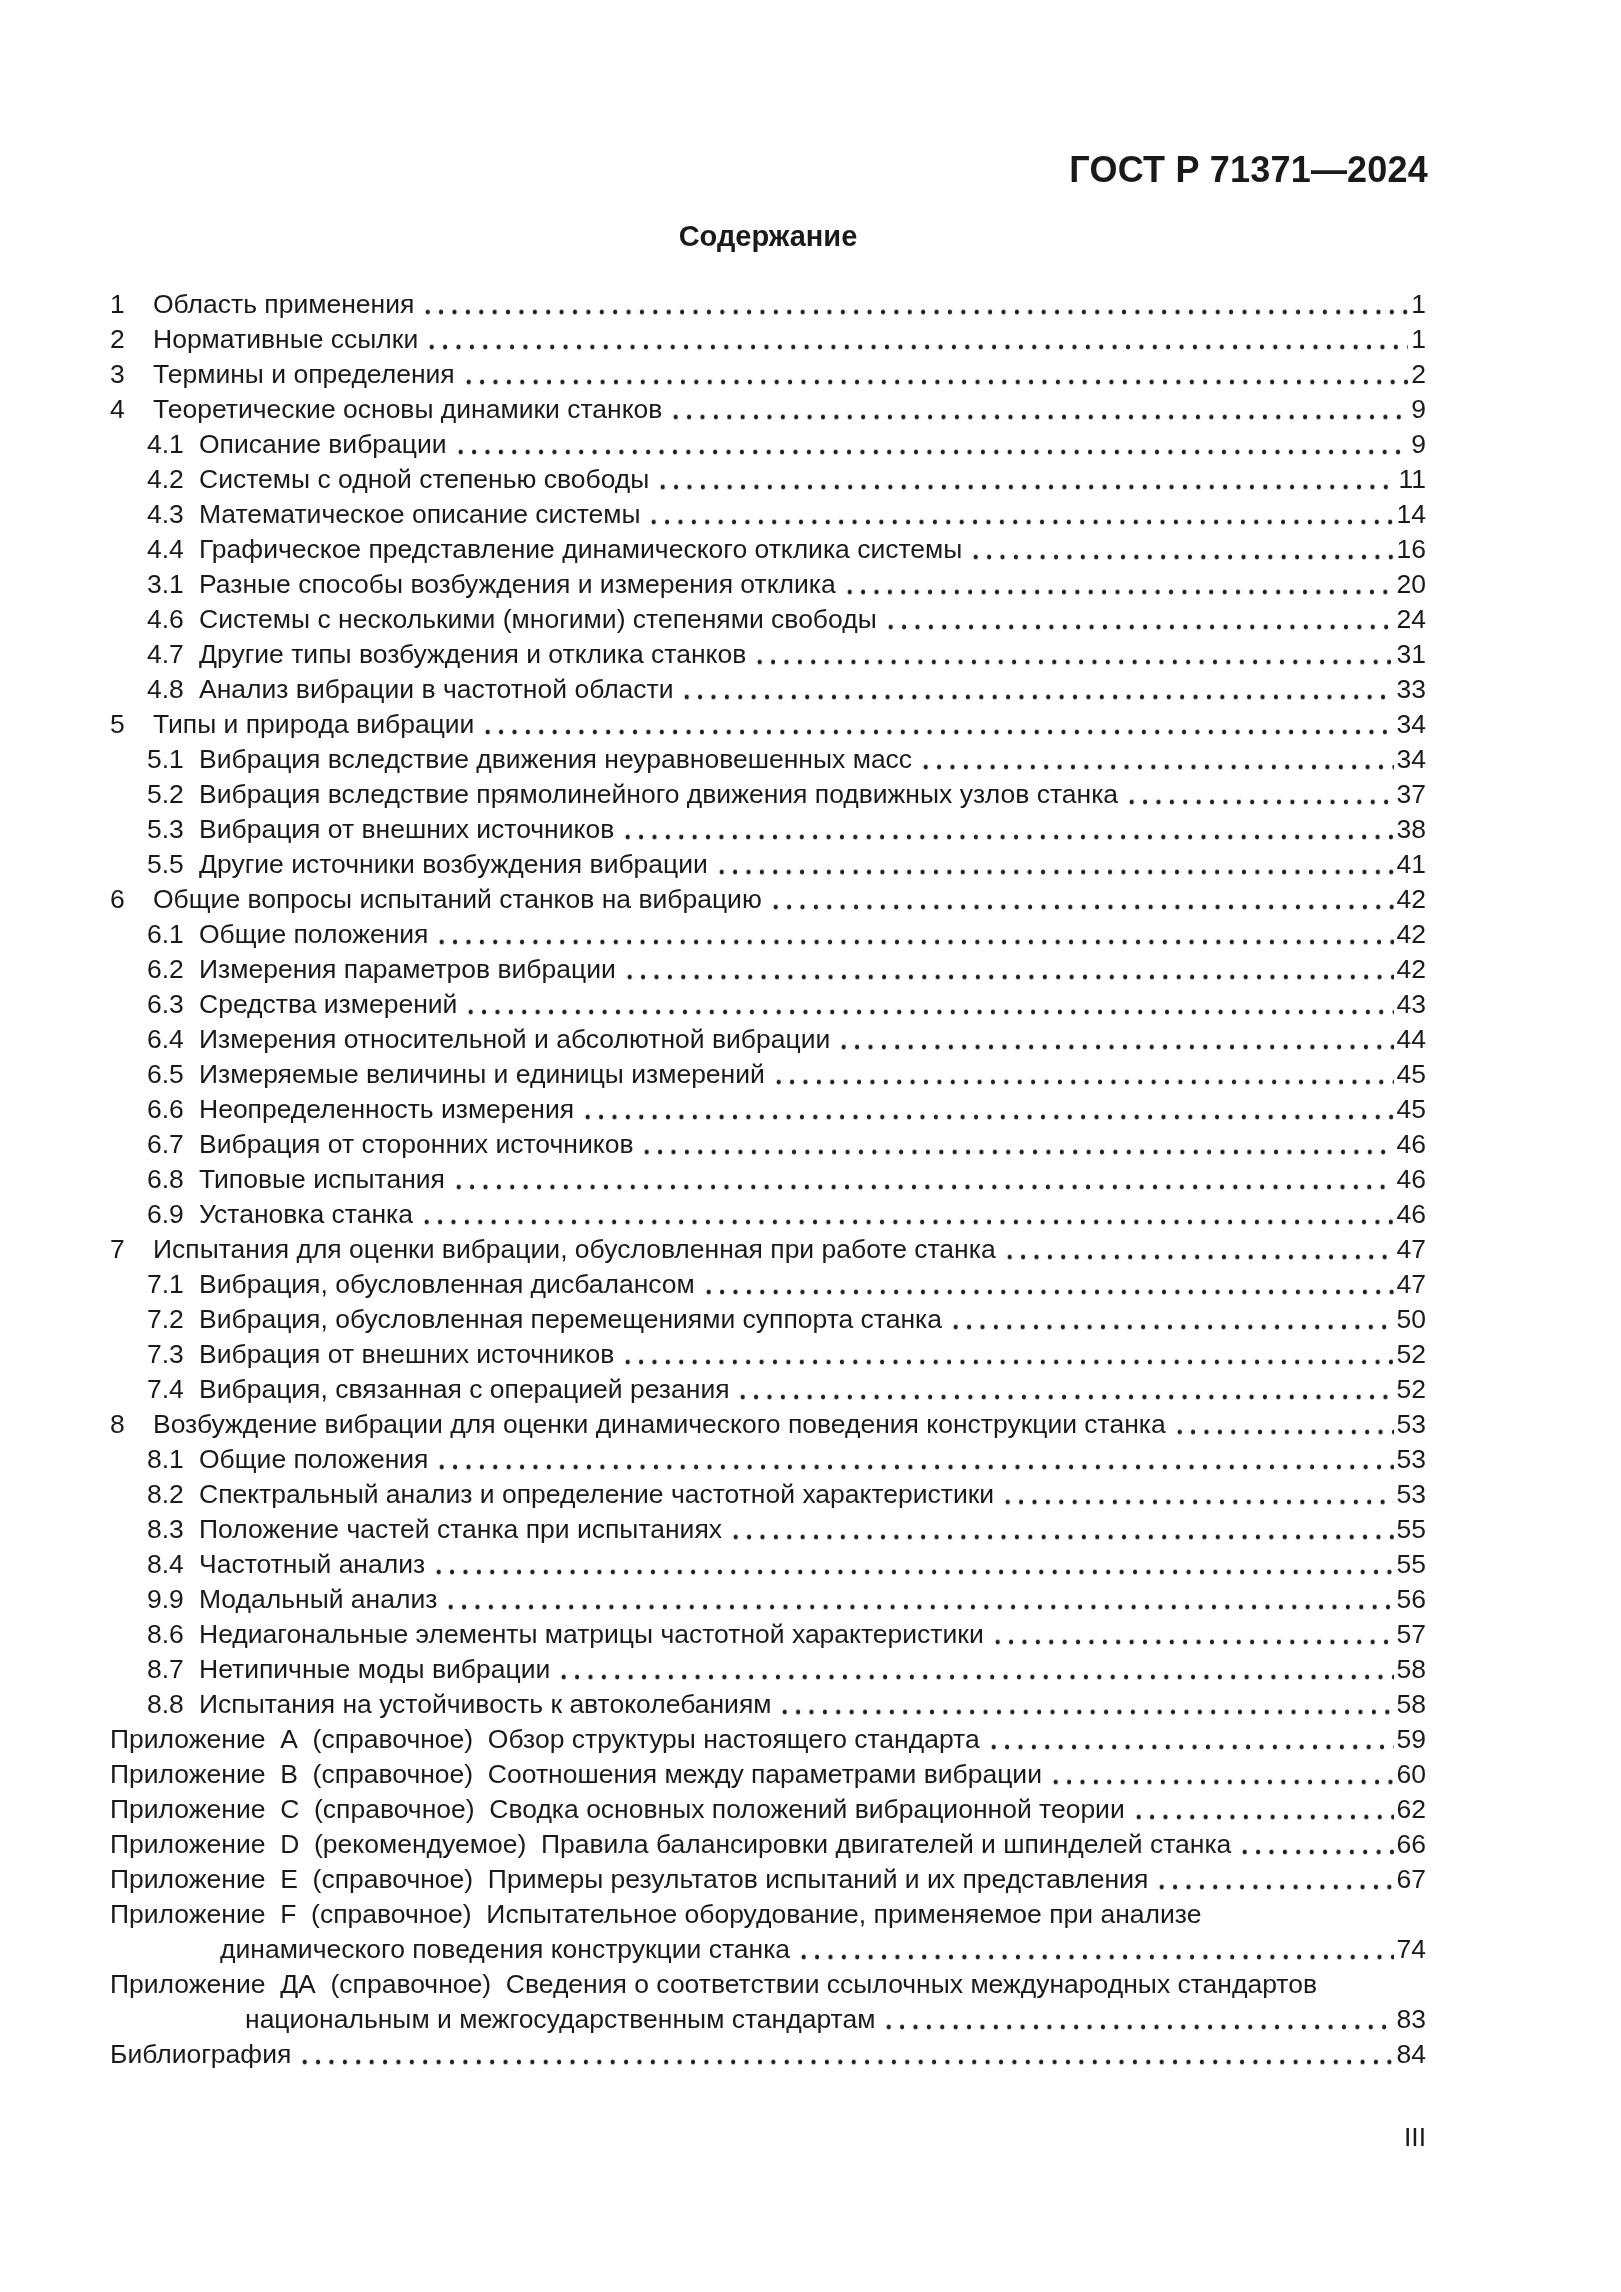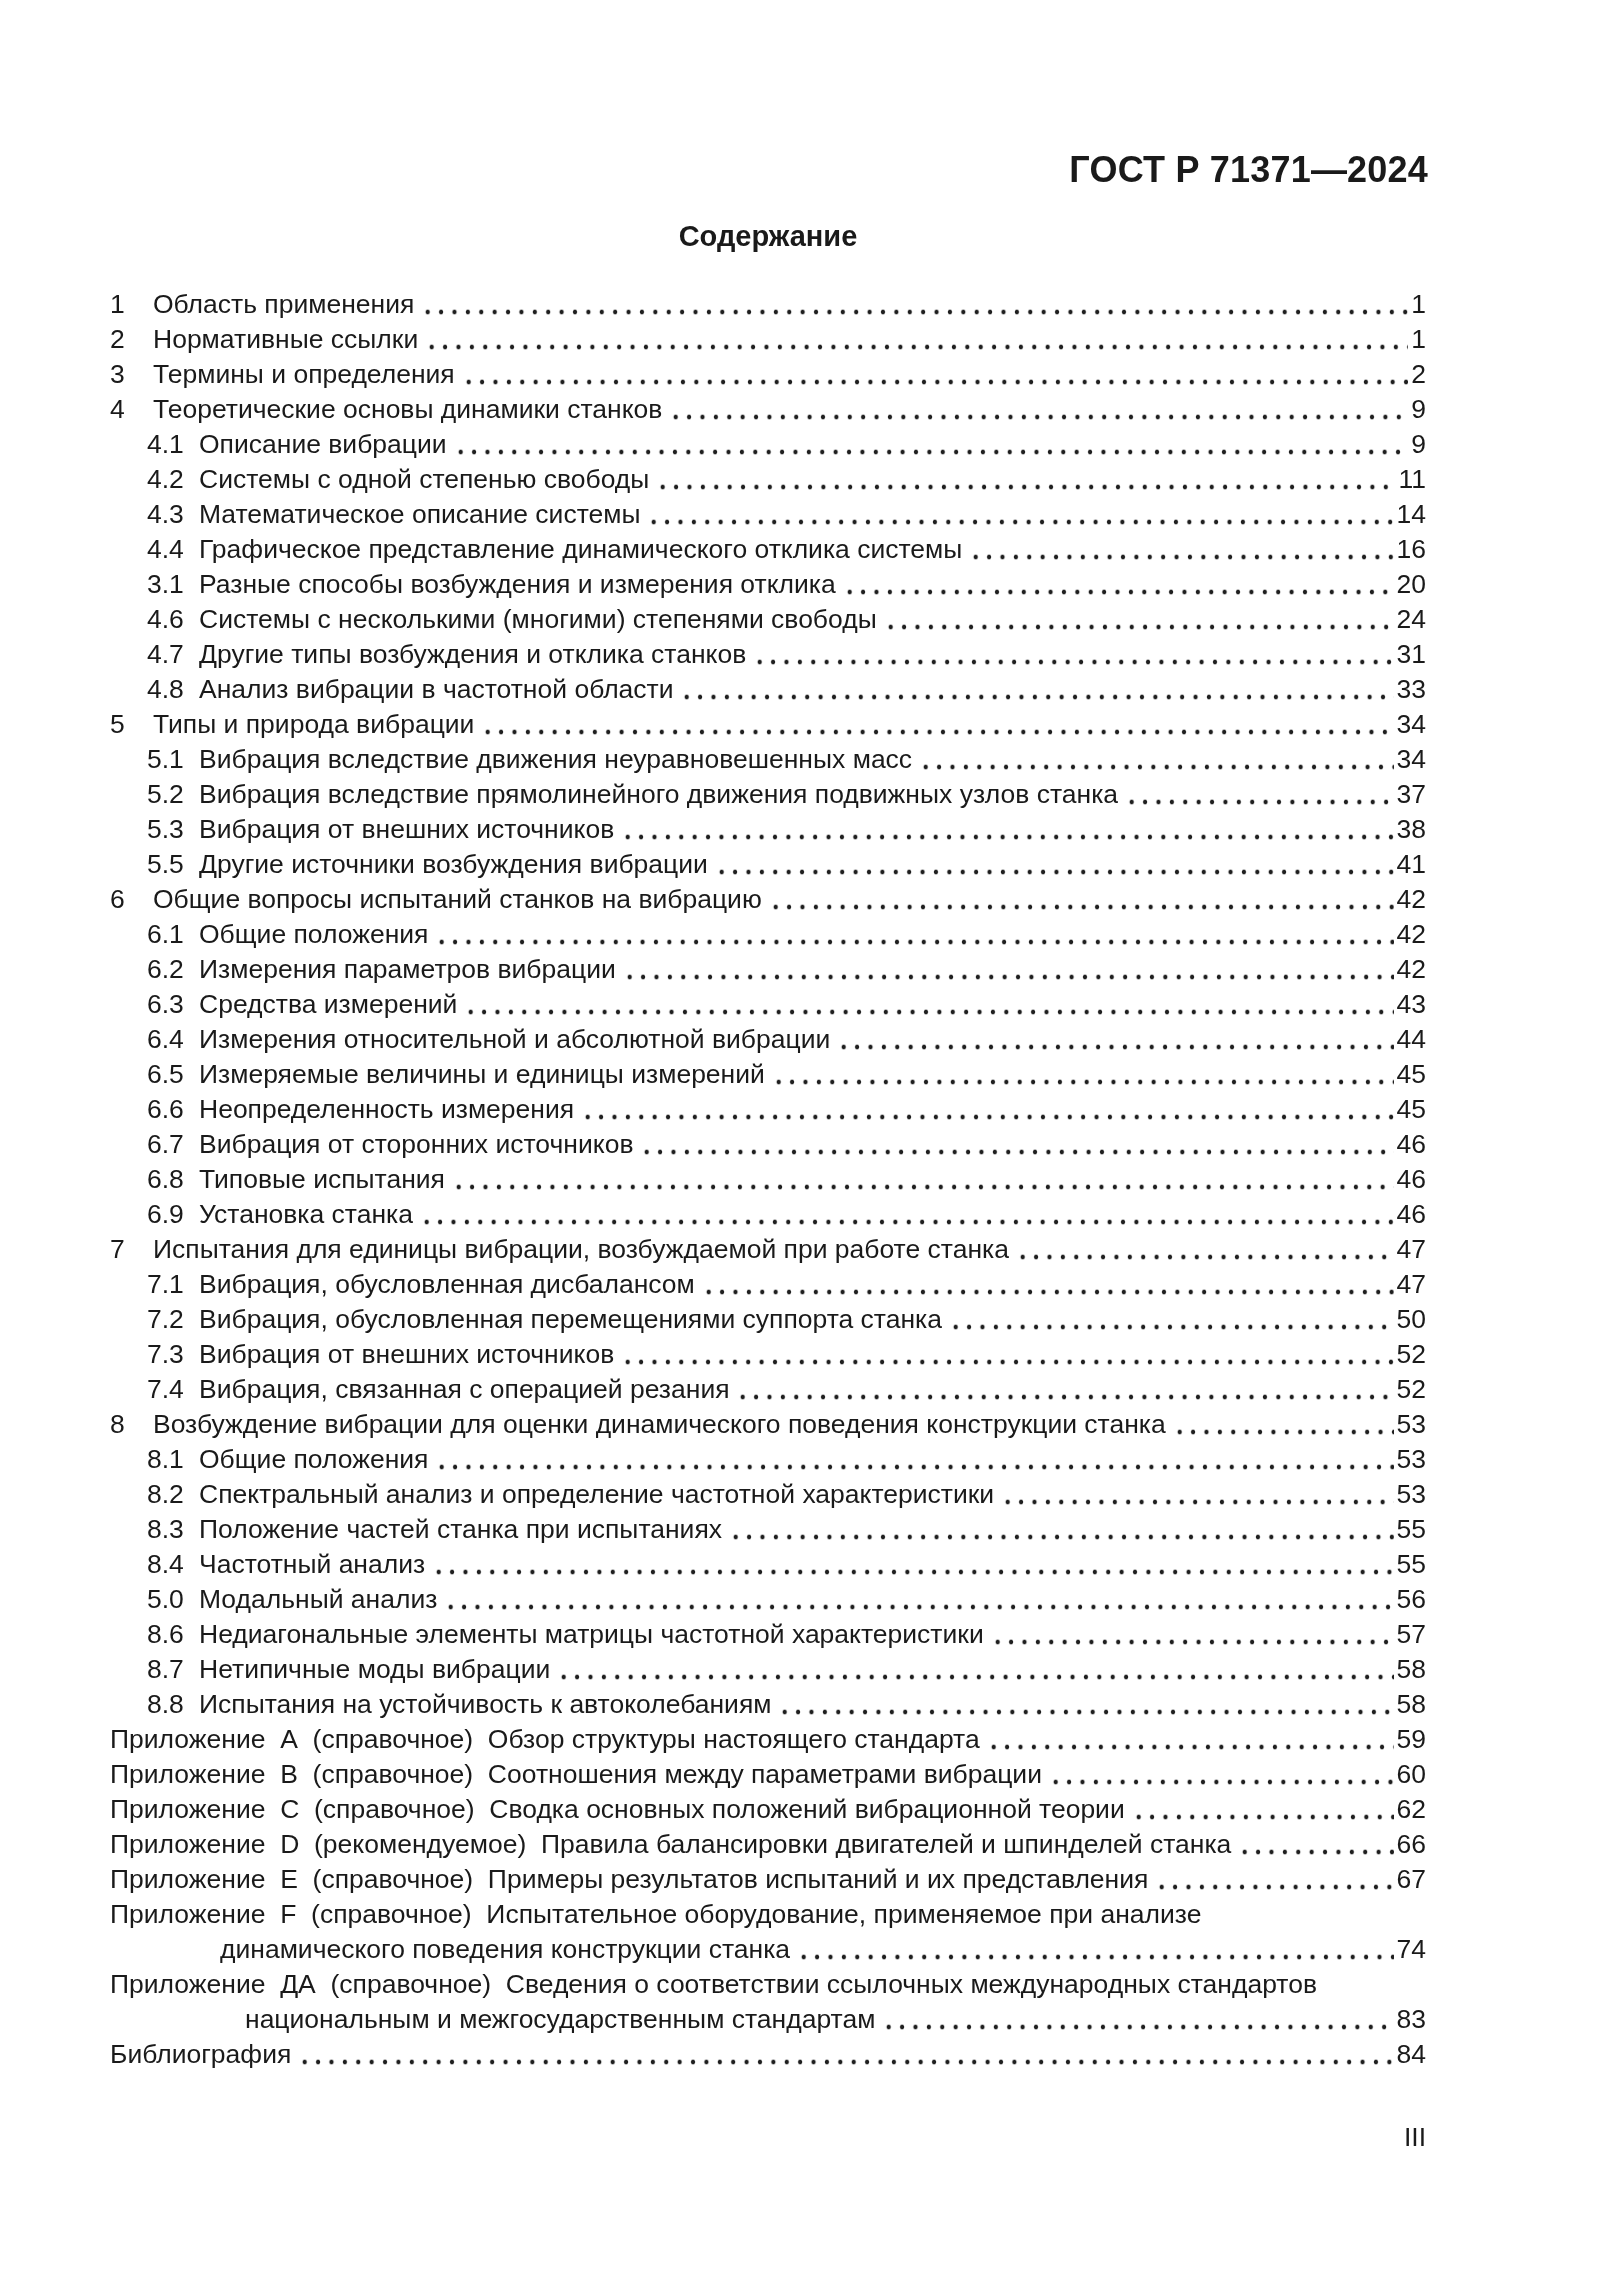--- a/index.html
+++ b/index.html
@@ -210,21 +210,21 @@
     <span class="page-num">46</span>
   </div>
     <div class="toc-row sub">
     <span class="num">6.9</span>
     <span class="text">Установка станка</span>
     <span class="dots"></span>
     <span class="page-num">46</span>
   </div>
     <div class="toc-row chapter">
     <span class="num">7</span>
-    <span class="text">Испытания для единицы вибрации, возбуждаемой при работе станка</span>
+    <span class="text">Испытания для оценки вибрации, обусловленная при работе станка</span>
     <span class="dots"></span>
     <span class="page-num">47</span>
   </div>
     <div class="toc-row sub">
     <span class="num">7.1</span>
     <span class="text">Вибрация, обусловленная дисбалансом</span>
     <span class="dots"></span>
     <span class="page-num">47</span>
   </div>
     <div class="toc-row sub">
@@ -269,21 +269,21 @@
     <span class="dots"></span>
     <span class="page-num">55</span>
   </div>
     <div class="toc-row sub">
     <span class="num">8.4</span>
     <span class="text">Частотный анализ</span>
     <span class="dots"></span>
     <span class="page-num">55</span>
   </div>
     <div class="toc-row sub">
-    <span class="num">5.0</span>
+    <span class="num">9.9</span>
     <span class="text">Модальный анализ</span>
     <span class="dots"></span>
     <span class="page-num">56</span>
   </div>
     <div class="toc-row sub">
     <span class="num">8.6</span>
     <span class="text">Недиагональные элементы матрицы частотной характеристики</span>
     <span class="dots"></span>
     <span class="page-num">57</span>
   </div>

